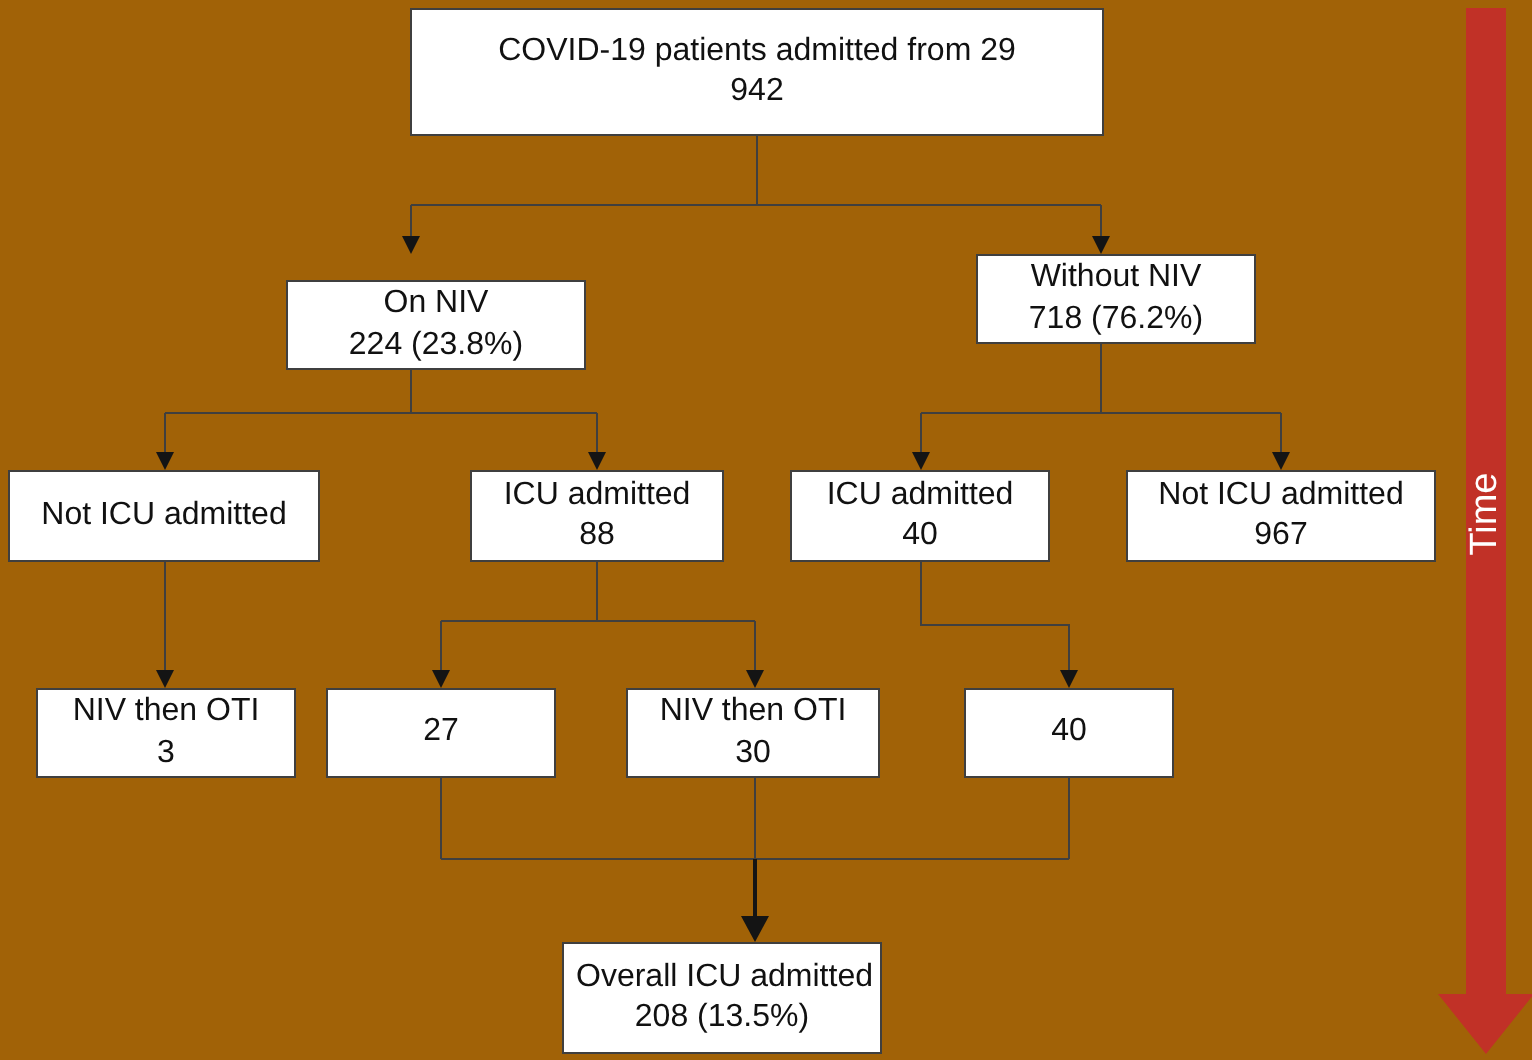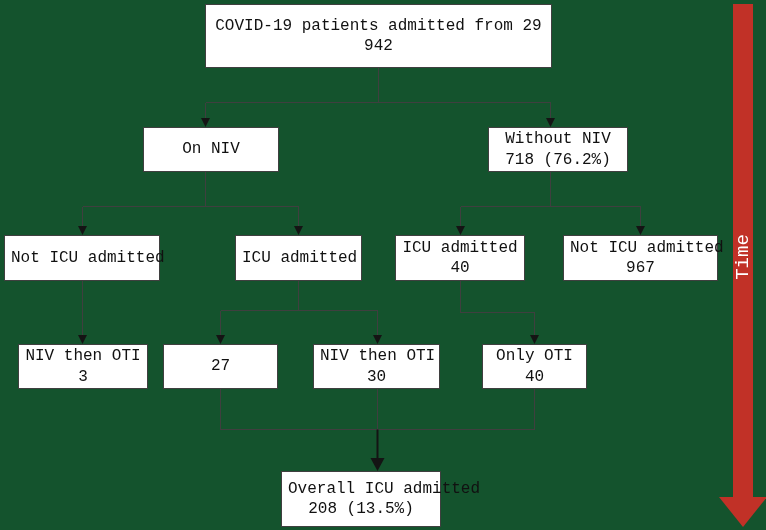--- a/index.html
+++ b/index.html
@@ -1,21 +1,21 @@
 <!DOCTYPE html>
 <html><head>
 <meta charset="utf-8">
 <style>
   html, body { margin: 0; padding: 0; background: #ffffff; }
   #stage {
     position: relative;
     width: 766px;
     height: 530px;
-    background: #14532d;
-    font-family: Liberation Mono, monospace;
+    background: #a16207;
+    font-family: Liberation Sans, sans-serif;
     color: #111111;
     overflow: hidden;
   }
   #connectors {
     position: absolute;
     left: 0; top: 0;
     width: 766px; height: 530px;
     z-index: 1;
   }
   .node {
@@ -94,35 +94,37 @@
       <polygon points="530,335 539,335 534.5,344"></polygon>
       <polygon points="370.5,458 384.5,458 377.5,471"></polygon>
     </g>
   </svg>
 
   <div class="node" style="left:205px;top:4px;width:347px;height:64px">
     <div class="nl">COVID-19 patients admitted from 29</div>
     <div class="nl">942</div>
   </div>
 
-  <div class="node" style="left:143px;top:127px;width:136px;height:45px">
+  <div class="node" style="left:143px;top:140px;width:150px;height:45px">
     <div class="nl">On NIV</div>
+    <div class="nl">224 (23.8%)</div>
   </div>
 
   <div class="node" style="left:488px;top:127px;width:140px;height:45px">
     <div class="nl">Without NIV</div>
     <div class="nl">718 (76.2%)</div>
   </div>
 
   <div class="node" style="left:4px;top:235px;width:156px;height:46px">
     <div class="nl">Not ICU admitted</div>
   </div>
 
   <div class="node" style="left:235px;top:235px;width:127px;height:46px">
     <div class="nl">ICU admitted</div>
+    <div class="nl">88</div>
   </div>
 
   <div class="node" style="left:395px;top:235px;width:130px;height:46px">
     <div class="nl">ICU admitted</div>
     <div class="nl">40</div>
   </div>
 
   <div class="node" style="left:563px;top:235px;width:155px;height:46px">
     <div class="nl">Not ICU admitted</div>
     <div class="nl">967</div>
@@ -136,21 +138,20 @@
   <div class="node" style="left:163px;top:344px;width:115px;height:45px">
     <div class="nl">27</div>
   </div>
 
   <div class="node" style="left:313px;top:344px;width:127px;height:45px">
     <div class="nl">NIV then OTI</div>
     <div class="nl">30</div>
   </div>
 
   <div class="node" style="left:482px;top:344px;width:105px;height:45px">
-    <div class="nl">Only OTI</div>
     <div class="nl">40</div>
   </div>
 
   <div class="node" style="left:281px;top:471px;width:160px;height:56px">
     <div class="nl">Overall ICU admitted</div>
     <div class="nl">208 (13.5%)</div>
   </div>
 
   <div class="time-shaft" style="background:#c13127"></div>
   <div class="time-head"></div>

